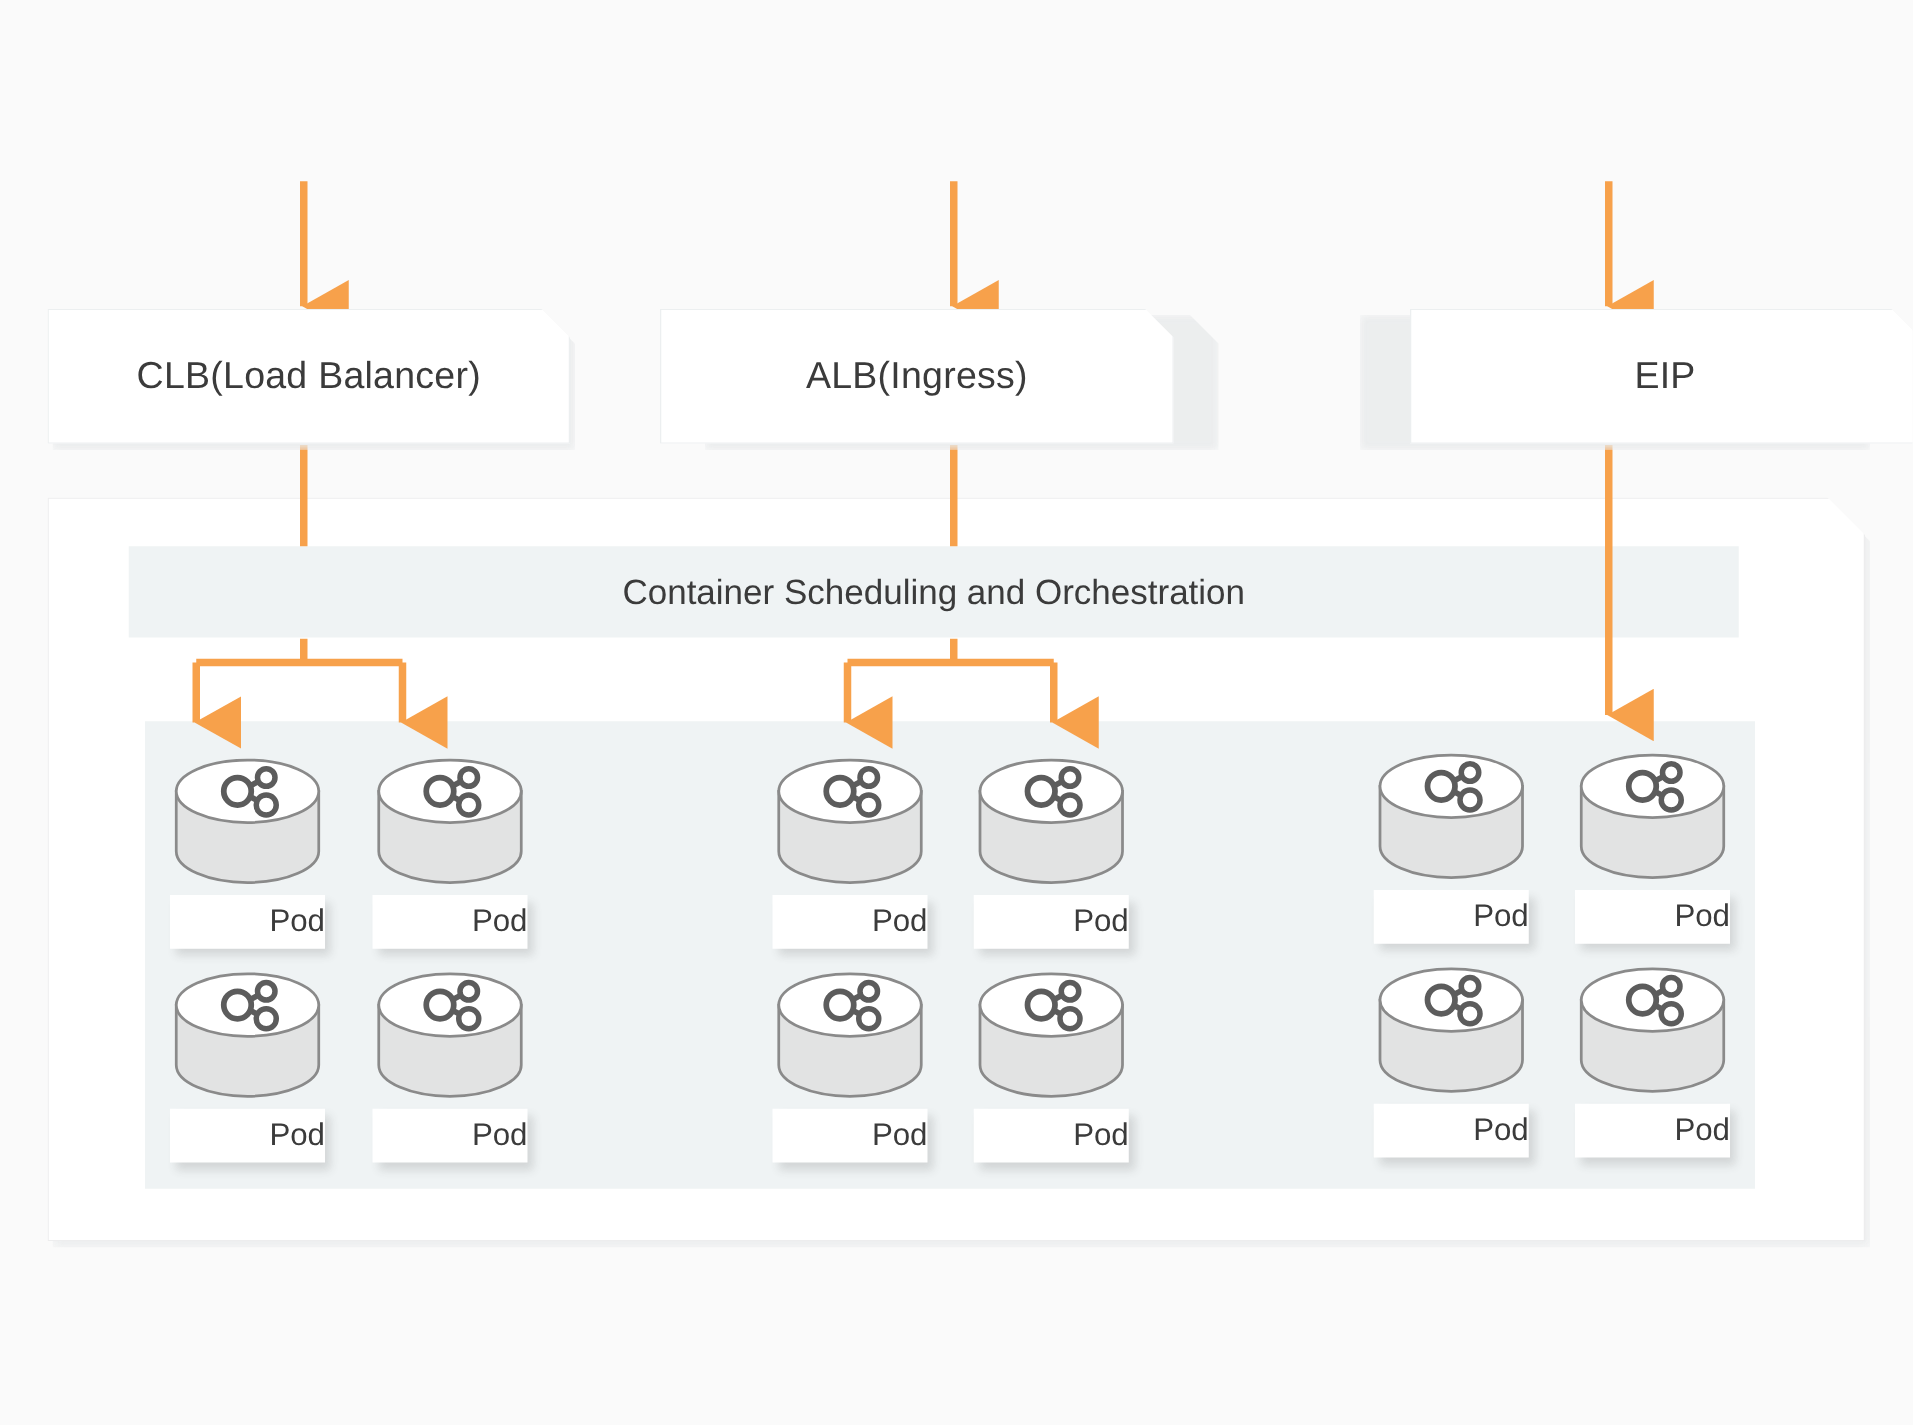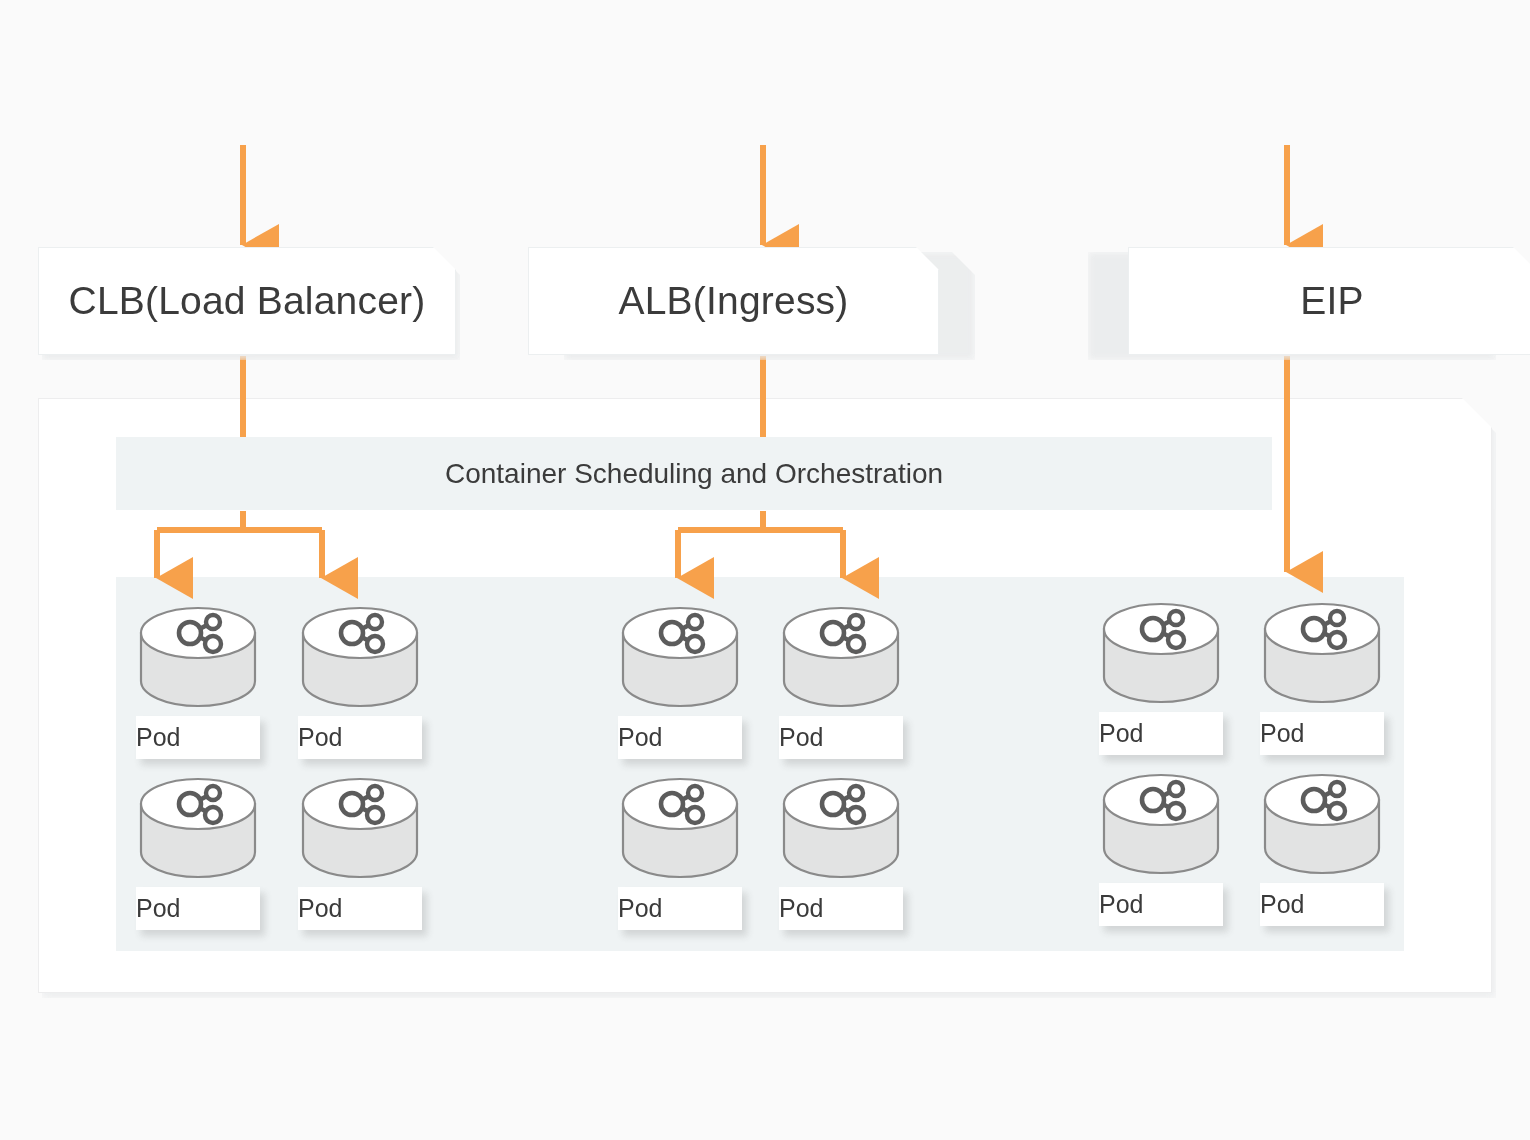--- a/index.html
+++ b/index.html
@@ -50,21 +50,21 @@
   .svc-shadow {
     position: absolute;
     background: #e9ebec;
     -webkit-clip-path: polygon(0 0, calc(100% - 23px) 0, 100% 23px, 100% 100%, 0 100%);
     clip-path: polygon(0 0, calc(100% - 23px) 0, 100% 23px, 100% 100%, 0 100%);
     z-index: 9;
     filter: blur(3px);
     opacity: .85;
   }
   .svc-label {
-    font-size: 39px;
+    font-size: 30px;
     color: #3b3b3b;
     letter-spacing: .2px;
     white-space: nowrap;
   }
 
   
   #cluster-shadow {
     position: absolute;
     background: #e9ebec;
     -webkit-clip-path: polygon(0 0, calc(100% - 30px) 0, 100% 30px, 100% 100%, 0 100%);
@@ -109,39 +109,39 @@
     position: absolute;
     left: 0;
     top: 0;
   }
   .pod-caption {
     position: absolute;
     background: #ffffff;
     box-sizing: border-box;
     display: flex;
     align-items: center;
-    justify-content: flex-start;
+    justify-content: flex-end;
     box-shadow: 5px 6px 7px rgba(60,60,60,0.16);
     z-index: 7;
   }
   .pod-caption span {
     font-size: 25px;
     color: #3b3b3b;
     line-height: 1;
   }
 </style>
 </head>
 <body>
 
 <div id="stage">
 
   <div id="cluster-shadow" style="left: 42px; top: 403px; width: 1454px; height: 595px;"></div>
   <div id="cluster" style="left: 38px; top: 398px; width: 1454px; height: 595px;"></div>
 
-  <div class="panel" id="orch-panel" style="left: 116px; top: 437px; width: 1156px; height: 73px;">
+  <div class="panel" id="orch-panel" style="left: 103px; top: 437px; width: 1288px; height: 73px;">
     <span class="panel-label">Container Scheduling and Orchestration</span>
   </div>
   <div class="panel" id="pods-panel" style="left: 116px; top: 577px; width: 1288px; height: 374px;"></div>
 
   <div id="svc-layer">
       <div class="svc-shadow" style="left: 42px; top: 252px; width: 418px; height: 108px;"></div>
       <div class="svc-box" style="left: 38px; top: 247px; width: 418px; height: 108px;">
         <span class="svc-label">CLB(Load Balancer)</span>
       </div>
       <div class="svc-shadow" style="left: 564px; top: 252px; width: 411px; height: 108px;"></div>

